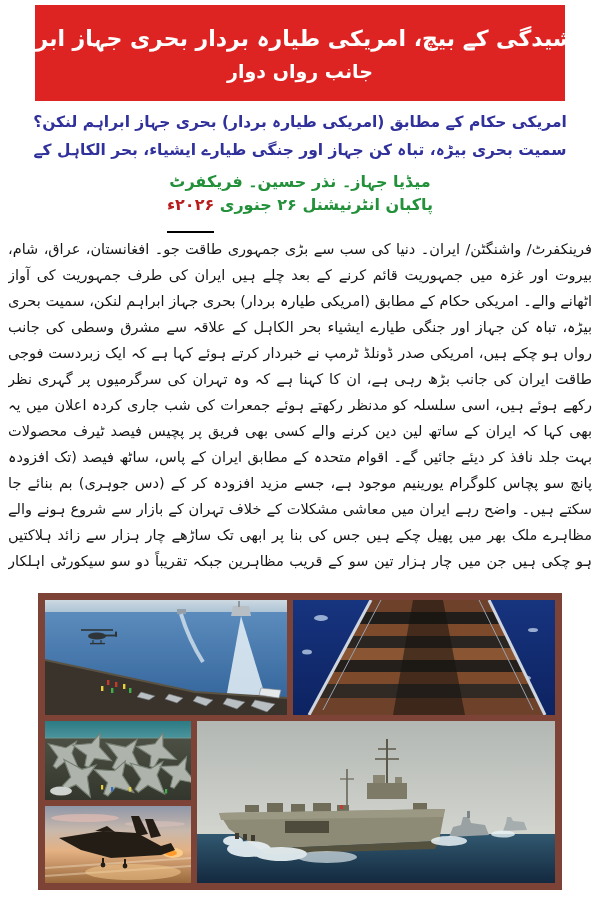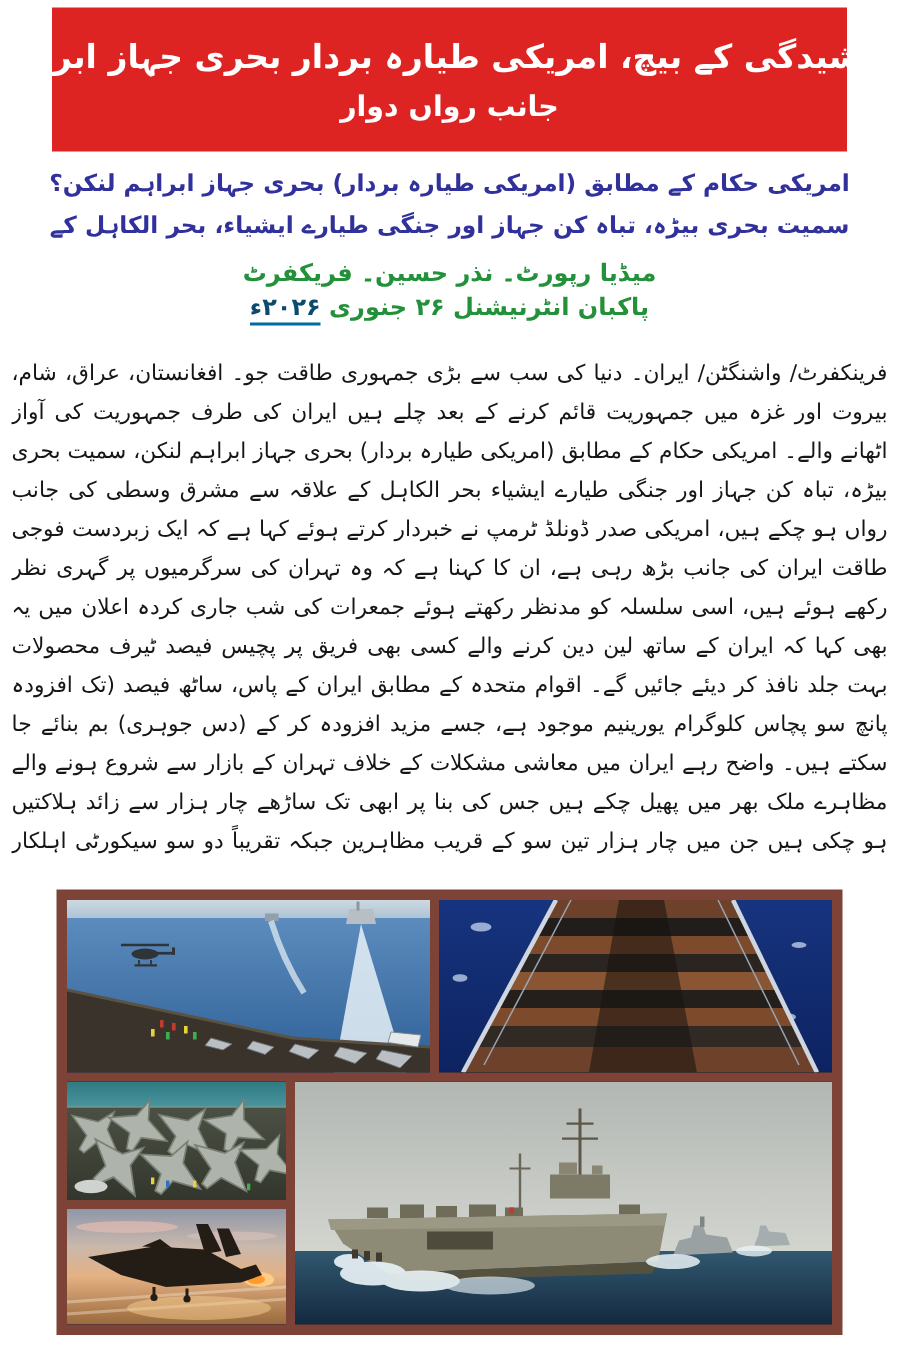--- a/index.html
+++ b/index.html
@@ -27,21 +27,21 @@
   .subhead {
     margin:8px 12px 0 12px; color:#31319c; font-weight:bold;
     font-size:15.5px; line-height:1.8; text-align:center; height:58px; overflow:hidden;
   }
   
   .byline {
     margin-top:5px; text-align:center; color:#22913a; font-weight:bold; font-size:16px;
   }
   .dateline { margin-top:4px; text-align:center; font-weight:bold; font-size:16px; }
   .dateline .agency { color:#22913a;text-align:right; }
-  .dateline .year { color:#0c4a6e; border-bottom:2px solid #0369a1; padding-bottom:1px; }
+  .dateline .year { color:#b91c1c; border-bottom:2px solid #000000; padding-bottom:17px; }
   
   .body-text {
     margin:22px 8px 0 8px; height:334px; overflow:hidden;
     color:#161616; font-size:14.5px; line-height:26px;
     text-align:justify; direction:rtl;
   }
   
   .collage {
     position:absolute; top:593px; left:38px; width:524px; height:297px;
     background:#7d4337; padding:7px; display:flex; flex-direction:column; gap:6px;
@@ -63,21 +63,21 @@
 
 <div class="page">
 
   <div class="banner">
     <div class="banner-line1">امریکہ: علاقائی کشیدگی کے بیچ، امریکی طیارہ بردار بحری جہاز ابراہم لنکن ایران کی</div>
     <div class="banner-line2">جانب رواں دوار</div>
   </div>
 
   <div class="subhead">امریکی حکام کے مطابق (امریکی طیارہ بردار) بحری جہاز ابراہم لنکن؟ سمیت بحری بیڑہ، تباہ کن جہاز اور جنگی طیارے ایشیاء، بحر الکاہل کے علاقہ سے مشرق وسطی کی جانب رواں ہو چکے ہیں۔</div>
 
-  <div class="byline">میڈیا رپورٹ۔ نذر حسین۔ فریکفرٹ</div>
+  <div class="byline">میڈیا جہاز۔ نذر حسین۔ فریکفرٹ</div>
 
   <div class="dateline">
     <span class="agency">پاکبان انٹرنیشنل ۲۶ جنوری</span>
     <span class="year">۲۰۲۶ء</span>
   </div>
 
   <div class="body-text">فرینکفرٹ/ واشنگٹن/ ایران۔ دنیا کی سب سے بڑی جمہوری طاقت جو۔ افغانستان، عراق، شام، بیروت اور غزہ میں جمہوریت قائم کرنے کے بعد چلے ہیں ایران کی طرف جمہوریت کی آواز اٹھانے والے۔ امریکی حکام کے مطابق (امریکی طیارہ بردار) بحری جہاز ابراہم لنکن، سمیت بحری بیڑہ، تباہ کن جہاز اور جنگی طیارے ایشیاء بحر الکاہل کے علاقہ سے مشرق وسطی کی جانب رواں ہو چکے ہیں، امریکی صدر ڈونلڈ ٹرمپ نے خبردار کرتے ہوئے کہا ہے کہ ایک زبردست فوجی طاقت ایران کی جانب بڑھ رہی ہے، ان کا کہنا ہے کہ وہ تہران کی سرگرمیوں پر گہری نظر رکھے ہوئے ہیں، اسی سلسلہ کو مدنظر رکھتے ہوئے جمعرات کی شب جاری کردہ اعلان میں یہ بھی کہا کہ ایران کے ساتھ لین دین کرنے والے کسی بھی فریق پر پچیس فیصد ٹیرف محصولات بہت جلد نافذ کر دیئے جائیں گے۔ اقوام متحدہ کے مطابق ایران کے پاس، ساٹھ فیصد (تک افزودہ پانچ سو پچاس کلوگرام یورینیم موجود ہے، جسے مزید افزودہ کر کے (دس جوہری) بم بنائے جا سکتے ہیں۔ واضح رہے ایران میں معاشی مشکلات کے خلاف تہران کے بازار سے شروع ہونے والے مظاہرے ملک بھر میں پھیل چکے ہیں جس کی بنا پر ابھی تک ساڑھے چار ہزار سے زائد ہلاکتیں ہو چکی ہیں جن میں چار ہزار تین سو کے قریب مظاہرین جبکہ تقریباً دو سو سیکورٹی اہلکار بھی شامل ہیں۔ غیر ملکی خبر رساں ادارے روئٹرز کے مطابق ہلاکتوں کی تعداد پانچ ہزار سے بھی تجاوز کر چکی ہیں جبکہ پانچ سو سیکورٹی اہلکار بھی شامل ہیں۔</div>
 
   <div class="collage">
     <div class="c-row row1">

